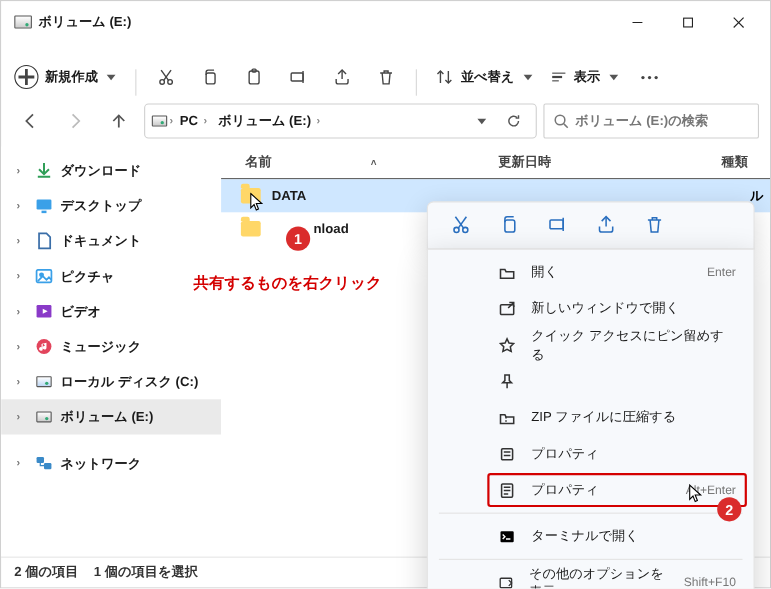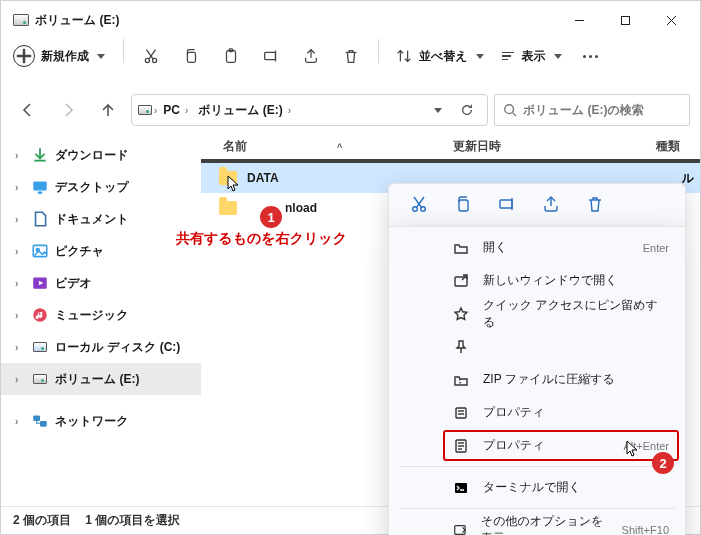--- a/index.html
+++ b/index.html
@@ -7,21 +7,21 @@
   .window { width: 701px; height: 535px; display: flex; flex-direction: column; border: 1px solid #d0d0d0; background:#fff;font-weight:bold;}
   
   .titlebar { height: 38px; display: flex; align-items: center; padding: 0 6px 0 12px; }
   .titlebar .title { display: flex; align-items: center; gap: 6px; flex:1; }
   .drive-ico { width:16px; height:12px; border:1px solid #555; border-radius:1px; position:relative; background:linear-gradient(#fff,#ccc);}
   .drive-ico::after{content:"";position:absolute;bottom:1px;right:2px;width:3px;height:3px;border-radius:50%;background:#3a7;}
   .winbtns { display:flex; height:100%; margin-left:auto;}
   .winbtns .wb { width:46px; display:flex; align-items:center; justify-content:center; color:#222;}
   .wb svg{width:11px;height:11px;stroke:#222;stroke-width:1;fill:none;}
   
-  .toolbar { height:48px; display:flex; align-items:flex-start; padding:0 8px; gap:2px;}
+  .toolbar { height:48px; display:flex; align-items:flex-end; padding:0 8px; gap:2px;}
   .tbtn { height:34px; min-width:34px; padding:0 8px; display:flex; align-items:center; justify-content:center; border-radius:4px; gap:6px; }
   .tbtn.icon { padding:0; width:38px;}
   .tbtn svg{width:18px;height:18px;fill:none;stroke:#444;stroke-width:1.4;}
   .new-btn { border:none; padding:0 10px 0 4px;}
   .new-btn .plus{width:22px;height:22px;border:1.5px solid #333;border-radius:50%;display:flex;align-items:center;justify-content:center;}
   .divider-v { width:1px; height:24px; background:#d8d8d8; margin:0 6px;}
   .caret { width:0;height:0;border-left:4px solid transparent;border-right:4px solid transparent;border-top:5px solid #555; margin-left:2px;}
   .more-dots{display:flex;gap:3px;}
   .more-dots span{width:3px;height:3px;border-radius:50%;background:#444;}
   .sort-ico{display:flex;align-items:center;}
@@ -41,35 +41,35 @@
   .searchbox svg{width:14px;height:14px;stroke:#777;fill:none;stroke-width:1.6;}
   
   .body { flex:1; display:flex; border-top:none; overflow:hidden;}
   .sidebar { width:200px; background:#fff; padding:6px 0; overflow:hidden;}
   .sb-item{height:32px;display:flex;align-items:center;padding:0 8px 0 14px;gap:6px;}
   .sb-item.selected{background:#eaeaea;}
   .sb-chev{width:10px;color:#777;font-size:10px;}
   .sb-ico{width:18px;height:18px;display:flex;align-items:center;justify-content:center;}
   .sb-sp{height:10px;}
   .content{flex:1;display:flex;flex-direction:column;position:relative;}
-  .colhead{height:30px;display:flex;align-items:center;border-bottom:4px solid #404040;padding-left:22px;gap:10px;}
+  .colhead{height:30px;display:flex;align-items:center;border-bottom:1px solid #404040;padding-left:22px;gap:10px;}
   .col{color:#444;}
   .col.name{width:220px;display:flex;align-items:center;gap:90px;} 
   .col.date{width:150px;}
   .sort-caret{font-size:9px;color:#555;}
   .rows{flex:1;}
   .row{height:30px;display:flex;align-items:center;padding-left:18px;gap:10px;}
   .row.sel{background:#cfe7ff;}
   .folder-ico{width:18px;height:14px;background:#ffd768;border-radius:2px;position:relative;}
   .folder-ico::before{content:"";position:absolute;top:-4px;left:0;width:8px;height:4px;background:#ffd768;border-radius:2px 2px 0 0;}
   .cursor{position:absolute;width:14px;height:18px;}
   .cursor svg{width:14px;height:18px;}
   .statusbar{height:28px;border-top:1px solid #e6e6e6;display:flex;align-items:center;padding:0 12px;gap:14px;color:#333;}
   
-  .annot{position:absolute;color:#d40000;font-weight:700;}
+  .annot{position:absolute;color:#d40000;font-weight:700;margin-top:19px;}
   .badge{width:22px;height:22px;border-radius:50%;background:#da2c2c;color:#fff;font-weight:700;display:flex;align-items:center;justify-content:center;position:absolute;font-size:13px;}
   
   .mini-toolbar{position:absolute;left:388px;top:183px;width:298px;height:44px;background:#f7f9fc;border:1px solid #e4e4e4;border-radius:6px 6px 0 0;box-shadow:0 6px 24px rgba(0,0,0,.16);display:flex;align-items:center;gap:24px;padding:0 20px;}
   .mini-toolbar svg{width:20px;height:20px;stroke:#2a6fbf;stroke-width:1.4;fill:none;}
   
   .ctx{position:absolute;left:388px;top:226px;width:298px;background:#f7f9fc;border:1px solid #e4e4e4;border-radius:0 0 6px 6px;box-shadow:0 8px 28px rgba(0,0,0,.18);padding:4px 0 8px;}
   .ctx-item{height:33px;display:flex;align-items:center;padding:0 16px;gap:14px;position:relative;margin-left:48px;}
   .ctx-item .shortcut{margin-left:auto;color:#777;font-size:11px;}
   .ctx-item svg{width:16px;height:16px;stroke:#333;fill:none;stroke-width:1.4;}
   .ctx-item.hi .hibox{position:absolute;inset:1px 6px;border:2px solid #d40000;border-radius:3px;pointer-events:none;}

